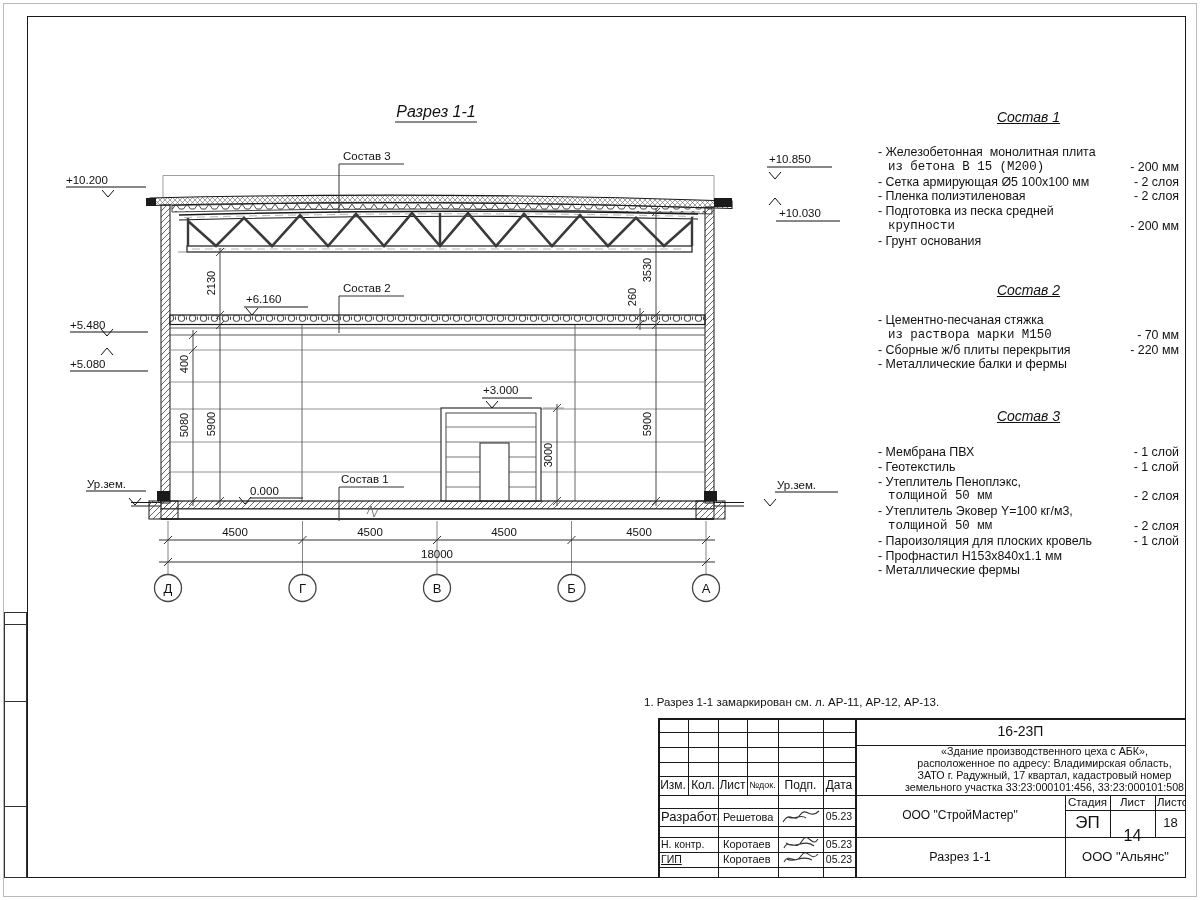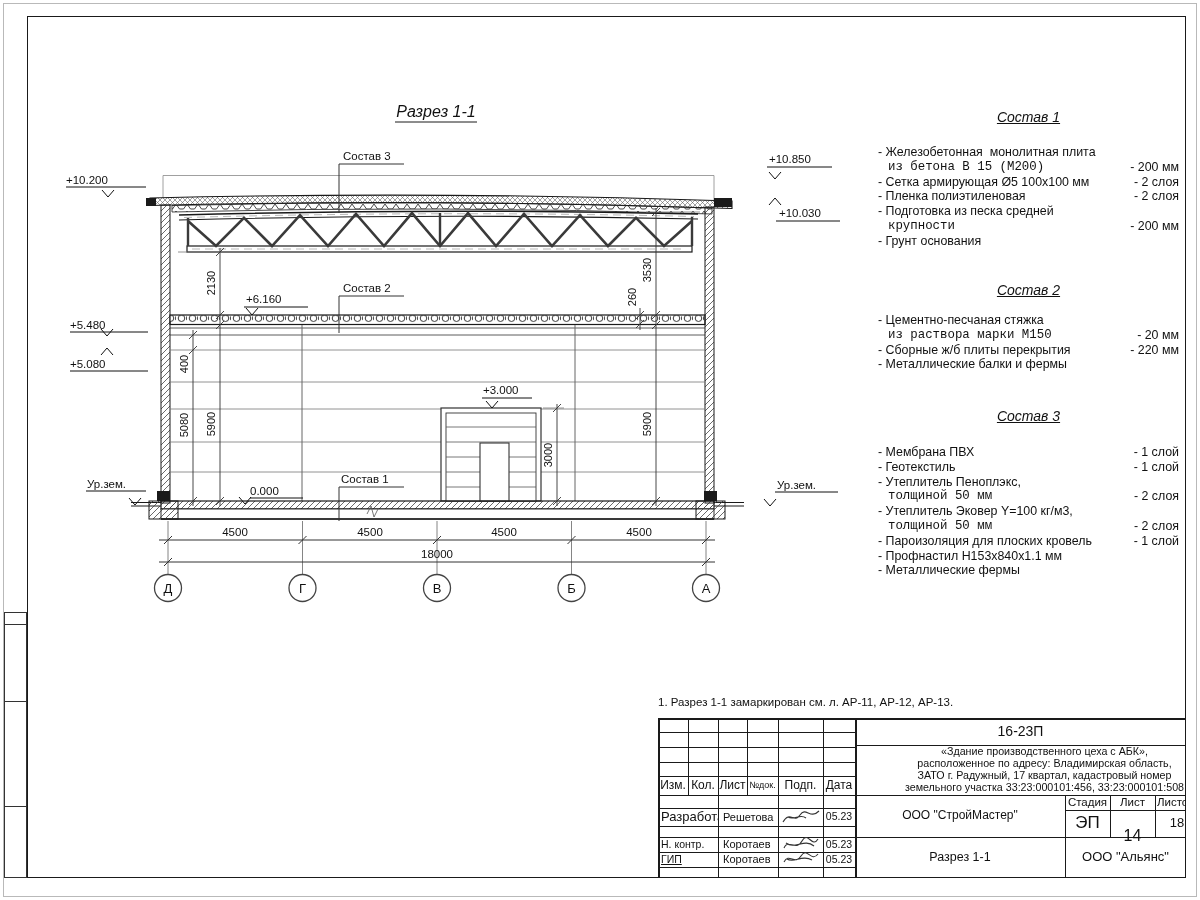--- a/index.html
+++ b/index.html
@@ -16,21 +16,21 @@
               text-decoration:underline;}
   .comp-items{margin-top:19px;}
   .comp-row{display:flex;justify-content:space-between;font-size:12.4px;line-height:14.8px;white-space:pre;}
   .comp-row .cont{padding-left:10px;font-family:Liberation Mono, monospace;}
   
   .tb{left:658px;top:718px;width:528px;height:160px;}
   .tb-line{position:absolute;background:#1a1a1a;}
   .tb-cell{position:absolute;display:flex;align-items:center;justify-content:center;
            text-align:center;overflow:hidden;font-size:12px;line-height:1.1;}
   .tb-left{justify-content:flex-start;padding-left:3px;box-sizing:border-box;}
-  .note{left:658px;top:696px;width:520px;font-size:11.5px;}
+  .note{left:644px;top:696px;width:520px;font-size:11.5px;}
   .sig{position:absolute;}
 </style>
 </head>
 <body>
 
 <div class="page">
 
   <div class="abs outer-border"></div>
   <div class="abs frame"></div>
 
@@ -213,21 +213,21 @@
         <div class="comp-row"><span>- Пленка полиэтиленовая</span><span>- 2 слоя</span></div>
         <div class="comp-row"><span>- Подготовка из песка средней</span></div>
         <div class="comp-row"><span class="cont">крупности</span><span>- 200 мм</span></div>
         <div class="comp-row"><span>- Грунт основания</span></div>
       </div>
   </div>
   <div class="comp-block" style="top:281px;">
     <div class="comp-title">Состав 2</div>
     <div class="comp-items" style="margin-top:14px;">
         <div class="comp-row"><span>- Цементно-песчаная стяжка</span></div>
-        <div class="comp-row"><span class="cont">из раствора марки М150</span><span>- 20 мм</span></div>
+        <div class="comp-row"><span class="cont">из раствора марки М150</span><span>- 70 мм</span></div>
         <div class="comp-row"><span>- Сборные ж/б плиты перекрытия</span><span>- 220 мм</span></div>
         <div class="comp-row"><span>- Металлические балки и фермы</span></div>
       </div>
   </div>
   <div class="comp-block" style="top:407px;">
     <div class="comp-title">Состав 3</div>
     <div class="comp-items" style="margin-top:20px;">
         <div class="comp-row"><span>- Мембрана ПВХ</span><span>- 1 слой</span></div>
         <div class="comp-row"><span>- Геотекстиль</span><span>- 1 слой</span></div>
         <div class="comp-row"><span>- Утеплитель Пеноплэкс,</span></div>
@@ -307,18 +307,18 @@
       <div>расположенное по адресу: Владимирская область,</div>
       <div>ЗАТО г. Радужный, 17 квартал, кадастровый номер</div>
       <div>земельного участка 33:23:000101:456, 33:23:000101:508</div>
     </div>
     <div class="tb-cell" style="left:197px;top:77px;width:210px;height:42px;font-size:12px;">ООО "СтройМастер"</div>
     <div class="tb-cell" style="left:407px;top:77px;width:45px;height:15px;font-size:11.5px;">Стадия</div>
     <div class="tb-cell" style="left:452px;top:77px;width:45px;height:15px;font-size:11.5px;">Лист</div>
     <div class="tb-cell" style="left:497px;top:77px;width:31px;height:15px;font-size:11.5px;justify-content:flex-start;padding-left:2px;box-sizing:border-box;">Листов</div>
     <div class="tb-cell" style="left:407px;top:92px;width:45px;height:27px;font-size:17px;">ЭП</div>
     <div class="tb-cell" style="left:452px;top:104px;width:45px;height:27px;font-size:16px;text-align:center;">14</div>
-    <div class="tb-cell" style="left:497px;top:92px;width:44px;height:27px;font-size:13px;">18</div>
+    <div class="tb-cell" style="left:497px;top:92px;width:31px;height:27px;font-size:13px;">18</div>
     <div class="tb-cell" style="left:197px;top:119px;width:210px;height:41px;font-size:12.5px;">Разрез 1-1</div>
     <div class="tb-cell" style="left:407px;top:119px;width:121px;height:41px;font-size:13px;">ООО "Альянс"</div>
   </div>
 
 </div>
 
 </body></html>

